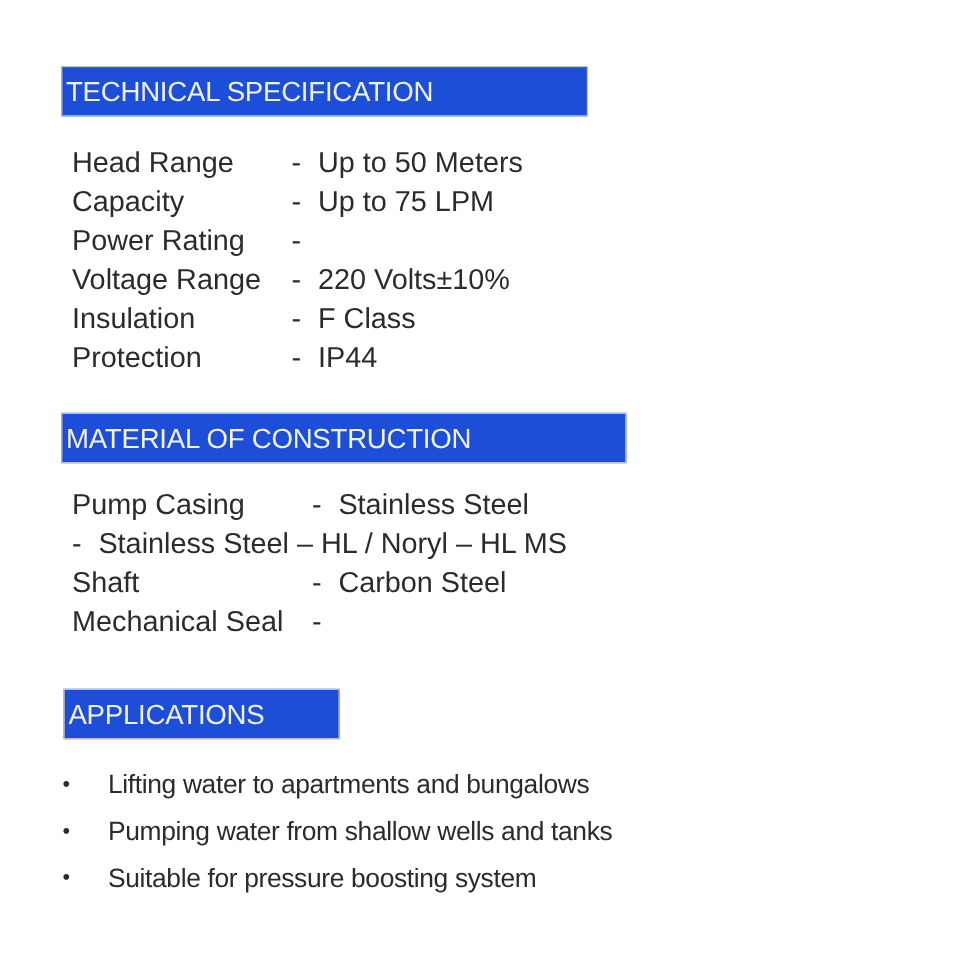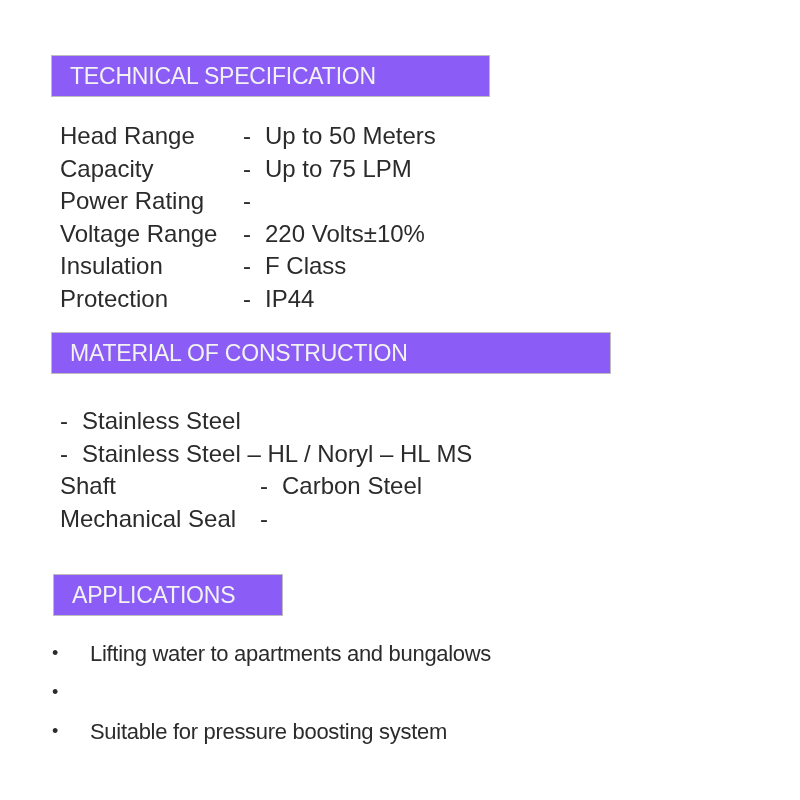--- a/index.html
+++ b/index.html
@@ -1,22 +1,22 @@
 <!DOCTYPE html>
 <html><head>
   <meta charset="utf-8">
   <style>
     html, body { margin: 0; padding: 0; }
     body {
       width: 800px; height: 800px; background: #ffffff; position: relative; overflow: hidden;
       font-family: "Liberation Sans", sans-serif; color: #2b2b2b;
     }
     .section-header {
-      position: absolute; background: #8b5cf6; color: #f2f2f2;
-      font-size: 23px; line-height: 40px; padding-left: 18px; box-sizing: border-box;
+      position: absolute; background: #1d4ed8; color: #f2f2f2;
+      font-size: 23px; line-height: 40px; padding-left: 3px; box-sizing: border-box;
       border: 1px solid #bdbdbd; letter-spacing: -0.2px;
     }
     .spec-table { position: absolute; left: 60px; font-size: 24px; }
     .row { display: flex; height: 32.5px; align-items: center; }
     .label { white-space: nowrap; }
     .dash { width: 22px; }
     .value { white-space: nowrap; }
     .bullets { position: absolute; left: 52px; top: 634px; font-size: 22px; letter-spacing: -0.3px; }
     .bullet-row { display: flex; align-items: center; height: 39px; }
     .bullet { width: 38px; font-size: 18px; }
@@ -51,24 +51,25 @@
     <span class="dash">-</span>
     <span class="value">F Class</span>
   </div>
   <div class="row">
     <span class="label" style="width:183px">Protection</span>
     <span class="dash">-</span>
     <span class="value">IP44</span>
   </div>
 </div>
 
-<div class="section-header" style="left:51px; top:332px; width:560px; height:42px;">MATERIAL OF CONSTRUCTION</div>
+<div class="section-header" style="left:51px; top:344px; width:471px; height:42px;">MATERIAL OF CONSTRUCTION</div>
 
 <div class="spec-table" style="top:405px;">
   <div class="row">
+    <span class="label" style="width:200px">Pump Casing</span>
     <span class="dash">-</span>
     <span class="value">Stainless Steel</span>
   </div>
   <div class="row">
     <span class="dash">-</span>
     <span class="value">Stainless Steel – HL / Noryl – HL MS</span>
   </div>
   <div class="row">
     <span class="label" style="width:200px">Shaft</span>
     <span class="dash">-</span>
@@ -82,18 +83,19 @@
 
 <div class="section-header" style="left:53px; top:574px; width:230px; height:42px;">APPLICATIONS</div>
 
 <div class="bullets">
   <div class="bullet-row">
     <span class="bullet">•</span>
     <span>Lifting water to apartments and bungalows</span>
   </div>
   <div class="bullet-row">
     <span class="bullet">•</span>
+    <span>Pumping water from shallow wells and tanks</span>
   </div>
   <div class="bullet-row">
     <span class="bullet">•</span>
     <span>Suitable for pressure boosting system</span>
   </div>
 </div>
 
 </body></html>

